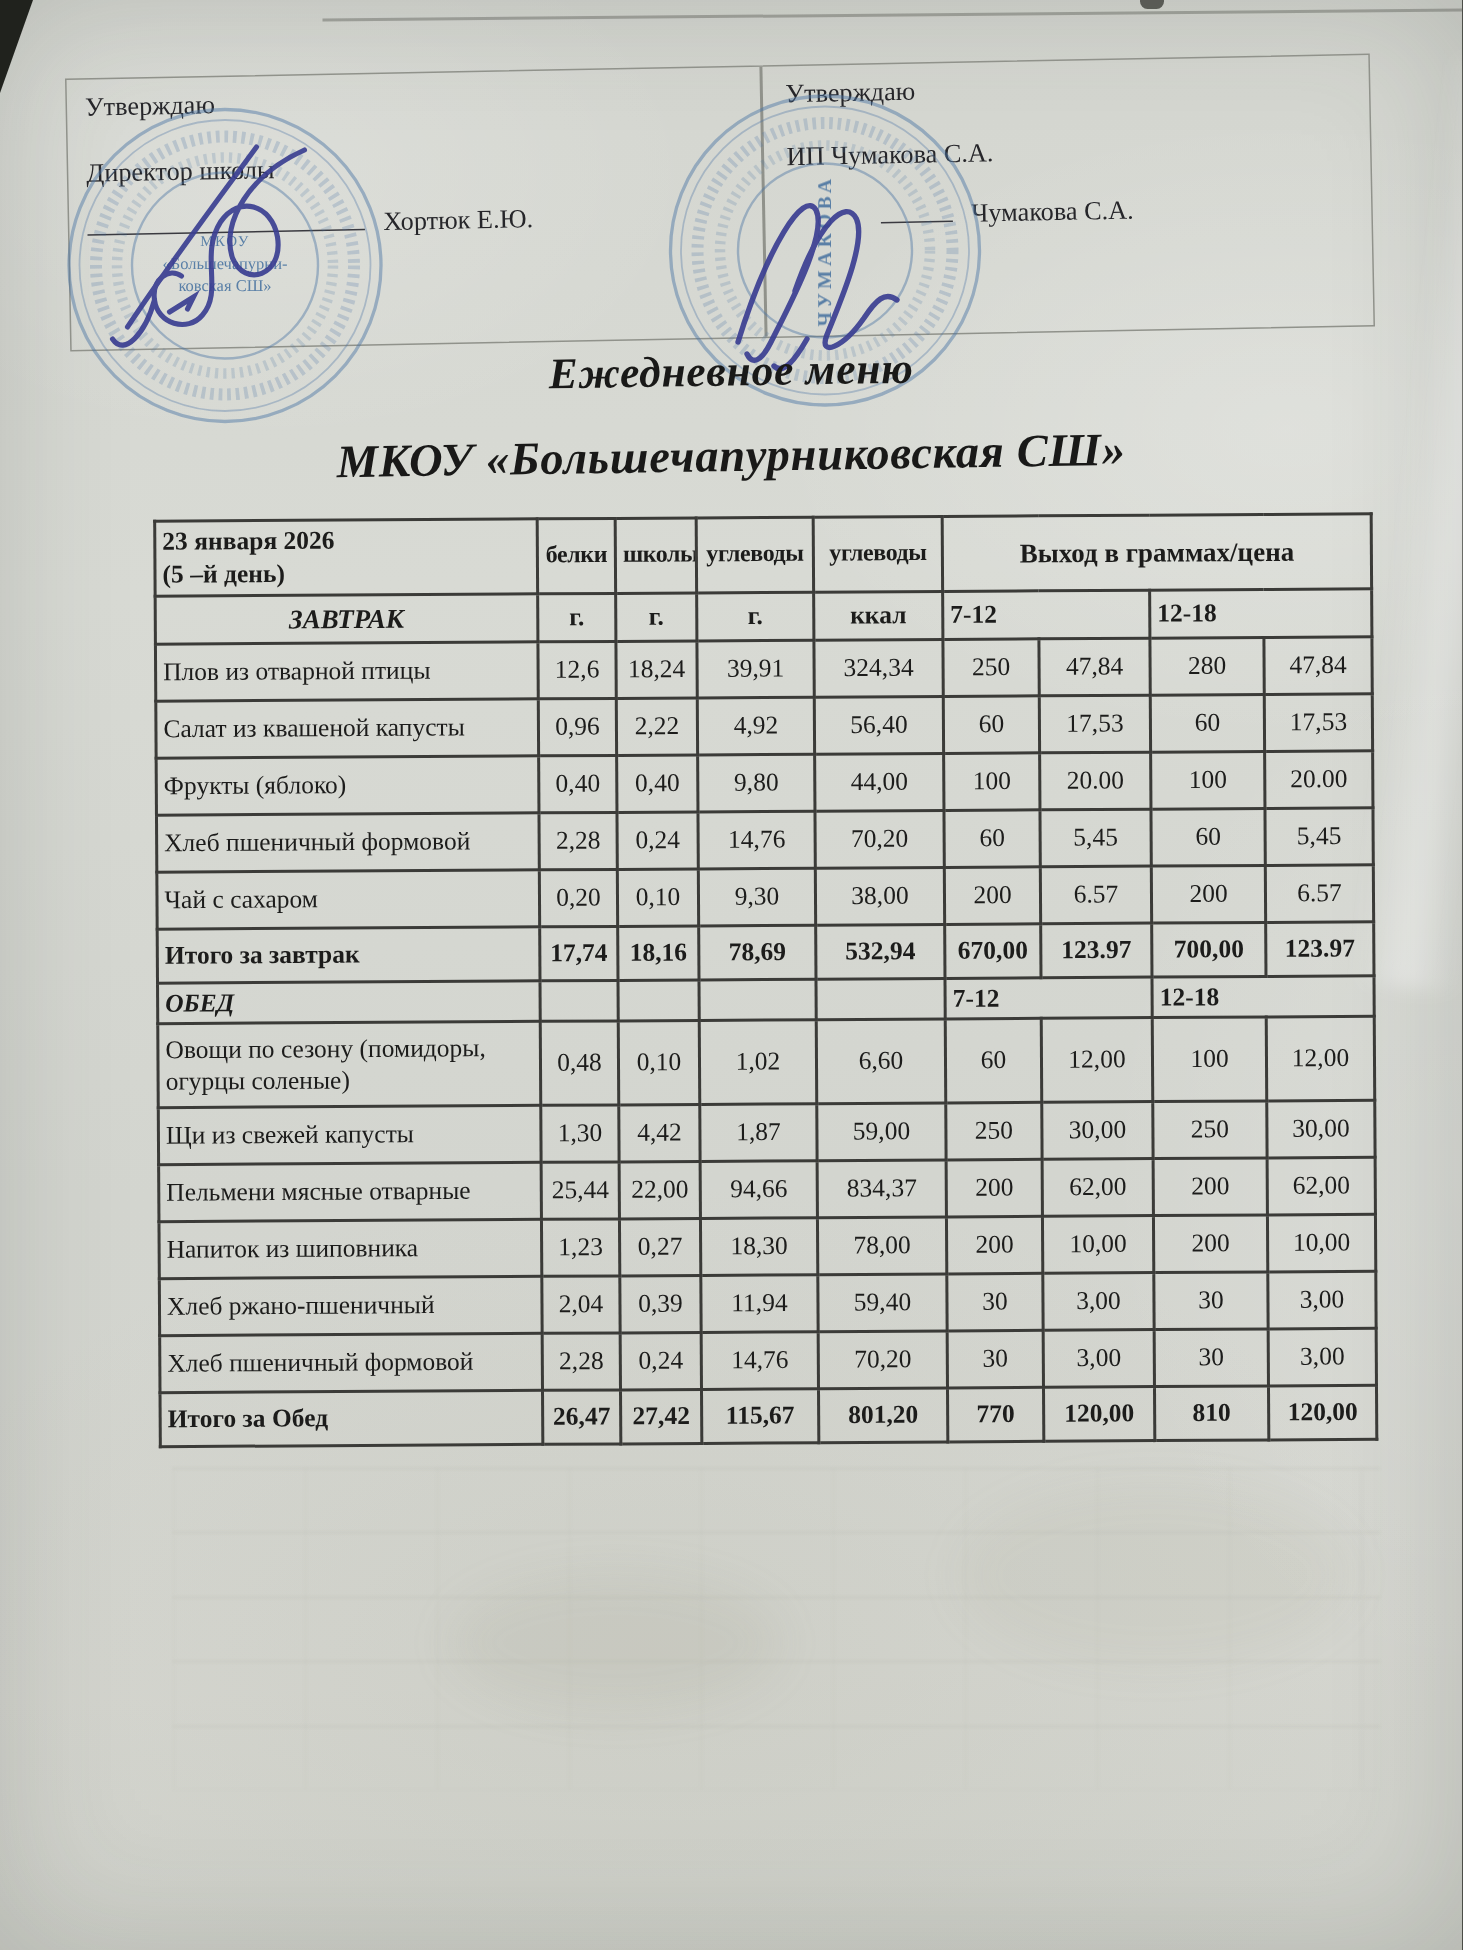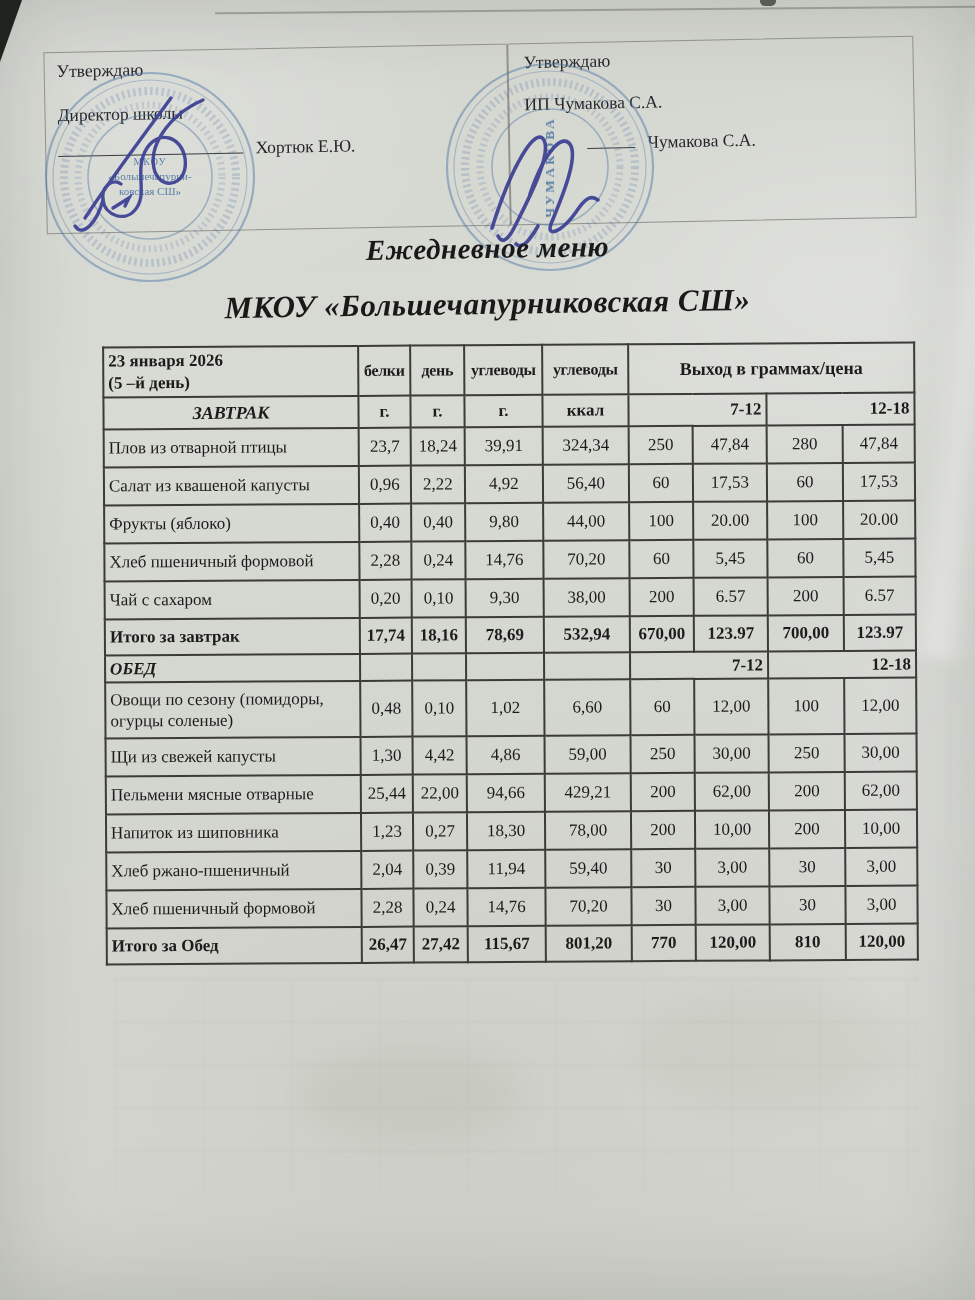--- a/index.html
+++ b/index.html
@@ -75,21 +75,21 @@
     font-size:17px;color:#1c1c1b;}
   table.menu td{border:2px solid #3b3b38;padding:0 4px;overflow:hidden;}
   td.name{text-align:left;padding-left:8px;line-height:1.25;}
   td.num{text-align:center;}
   .hd-date{font-weight:bold;line-height:1.3;padding-left:8px;}
   .hd-nutr{font-weight:bold;text-align:center;font-size:16px;letter-spacing:-0.3px;padding:0 1px;}
   .hd-out{font-weight:bold;text-align:center;font-size:18px;}
   .sec{font-weight:bold;font-style:italic;}
   .sec-center{text-align:center;font-size:18px;}
   .unit{font-weight:bold;text-align:center;}
-  .age{font-weight:bold;text-align:right;padding-left:8px;}
+  .age{font-weight:bold;text-align:left;padding-left:8px;}
   tr.total td{font-weight:bold;}
   .r-h1{height:50px;} .r-h2{height:32px;} .r-item{height:38px;}
   .r-total{height:36px;} .r-sec{height:27px;} .r-tall{height:56px;}
 </style>
 </head>
 <body>
 
 <div class="paper"></div>
 <div class="corner-tl"></div>
 <div class="edge-top-line"></div>
@@ -177,38 +177,38 @@
         <col style="width:76px">
         <col style="width:72px">
   </colgroup>
   <tbody>
         <tr class="r-h1">
     <td class="hd-date">
       <span>23 января 2026</span><br>
       <span>(5 –й день)</span>
     </td>
     <td class="hd-nutr">белки</td>
-    <td class="hd-nutr">день</td>
+    <td class="hd-nutr">школы</td>
     <td class="hd-nutr">углеводы</td>
     <td class="hd-nutr">углеводы</td>
     <td class="hd-out" colspan="4">Выход в граммах/цена</td>
   </tr>
   <tr class="r-h2">
     <td class="sec sec-center">ЗАВТРАК</td>
     <td class="unit">г.</td>
     <td class="unit">г.</td>
     <td class="unit">г.</td>
     <td class="unit">ккал</td>
     <td class="age" colspan="2">7-12</td>
     <td class="age" colspan="2">12-18</td>
   </tr>
 
   <tr class="r-item">
     <td class="name">Плов из отварной птицы</td>
-    <td class="num">23,7</td>
+    <td class="num">12,6</td>
     <td class="num">18,24</td>
     <td class="num">39,91</td>
     <td class="num">324,34</td>
     <td class="num">250</td>
     <td class="num">47,84</td>
     <td class="num">280</td>
     <td class="num">47,84</td>
   </tr>
   <tr class="r-item">
     <td class="name">Салат из квашеной капусты</td>
@@ -282,33 +282,33 @@
     <td class="num">6,60</td>
     <td class="num">60</td>
     <td class="num">12,00</td>
     <td class="num">100</td>
     <td class="num">12,00</td>
   </tr>
   <tr class="r-item">
     <td class="name">Щи из свежей капусты</td>
     <td class="num">1,30</td>
     <td class="num">4,42</td>
-    <td class="num">4,86</td>
+    <td class="num">1,87</td>
     <td class="num">59,00</td>
     <td class="num">250</td>
     <td class="num">30,00</td>
     <td class="num">250</td>
     <td class="num">30,00</td>
   </tr>
   <tr class="r-item">
     <td class="name">Пельмени мясные отварные</td>
     <td class="num">25,44</td>
     <td class="num">22,00</td>
     <td class="num">94,66</td>
-    <td class="num">429,21</td>
+    <td class="num">834,37</td>
     <td class="num">200</td>
     <td class="num">62,00</td>
     <td class="num">200</td>
     <td class="num">62,00</td>
   </tr>
   <tr class="r-item">
     <td class="name">Напиток из шиповника</td>
     <td class="num">1,23</td>
     <td class="num">0,27</td>
     <td class="num">18,30</td>

